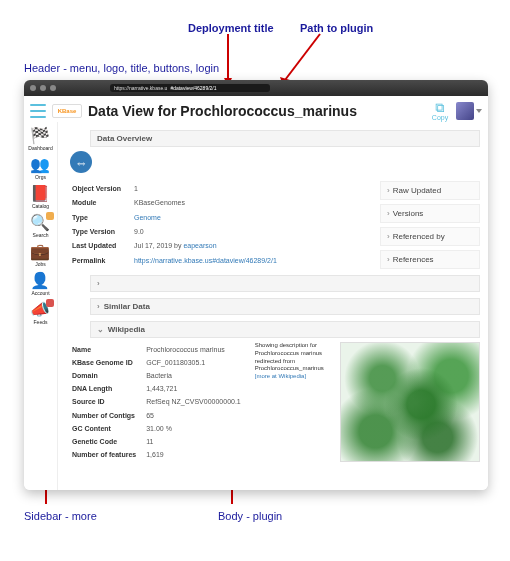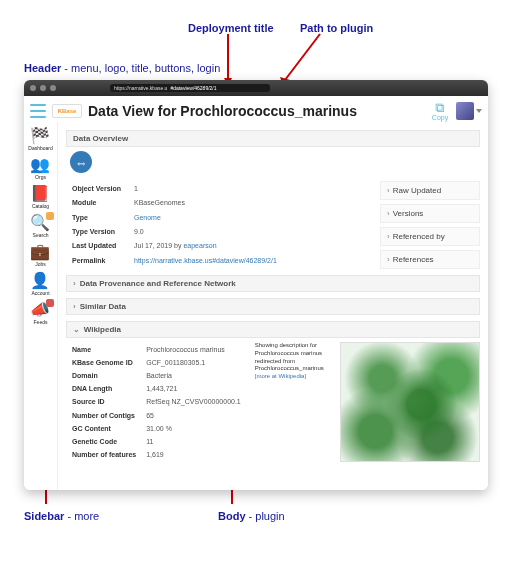--- a/index.html
+++ b/index.html
@@ -1,21 +1,21 @@
 <!DOCTYPE html>
 <html><head>
 <meta charset="utf-8">
 <style>
   * { box-sizing: border-box; margin: 0; padding: 0; }
   body { font-family: -apple-system, Helvetica, Arial, sans-serif; font-size: 11px; background: #fff; width: 510px; height: 561px; position: relative; color: #333; }
   a.link { color: #337ab7; text-decoration: none; }
 
   
   .annotation { position: absolute; color: #1a1a9c; font-weight: bold; font-size: 11px; white-space: nowrap; }
-  .annotation .label-strong { font-weight: bold; margin-top: 44px; }
+  .annotation .label-strong { font-weight: normal; margin-top: 44px; }
   .annotation .label-desc { font-weight: normal; }
   .red-box { position: absolute; border: 2px solid #cc0000; border-radius: 2px; pointer-events: none; }
   .arrow { position: absolute; }
   .arrow-line { stroke: #cc0000; stroke-width: 2; fill: none; }
   .arrow-head { fill: #cc0000; }
 
   
   .browser { position: absolute; left: 24px; top: 80px; width: 464px; height: 410px; border-radius: 6px; overflow: hidden; box-shadow: 0 4px 12px rgba(0,0,0,0.25); background: #fff; }
   .browser-bar { height: 16px; background: linear-gradient(#4a4a4a,#2b2b2b); display:flex; align-items:center; padding:0 6px; }
   .dot { width:6px; height:6px; border-radius:50%; background:#888; margin-right:4px; }
@@ -39,21 +39,21 @@
   
   .app-body { position:absolute; top:42px; bottom:0; left:0; right:0; display:flex; }
   .sidebar { width:34px; background:#fff; border-right:1px solid #eee; display:flex; flex-direction:column; align-items:center; padding-top:6px; gap:6px; }
   .sb-item { display:flex; flex-direction:column; align-items:center; color:#222; font-size:5px; gap:1px; width:100%; position:relative;}
   .sb-ic { font-size:16px; line-height:1; }
   .sb-badge { position:absolute; top:-3px; right:3px; width:8px; height:8px; border-radius:2px; font-size:6px;}
   .badge-orange { background:#f0ad4e; }
   .badge-red { background:#d9534f; }
 
   .main { flex:1; overflow:auto; padding:8px; background:#fff; }
-  .section-hdr { background:#f5f5f5; border:1px solid #e5e5e5; padding:3px 6px; font-size:8px; font-weight:bold; color:#555; margin-top:6px; display:flex; align-items:center; gap:4px; }
+  .section-hdr { background:#f5f5f5; border:1px solid #e5e5e5; padding:3px 6px; font-size:8px; font-weight:bold; color:#555; margin-top:6px; display:flex; align-items:center; gap:4px;margin-left:24px; }
   .section-hdr.first { margin-top:0; }
   .name-row { display:flex; align-items:center; gap:6px; padding:4px 4px; }
   .name-circle { width:22px; height:22px; border-radius:50%; background:#337ab7; display:flex; align-items:center; justify-content:center; color:#fff; font-size:13px; }
   .obj-name { font-size:12px; font-weight:bold; color:#444; }
 
   .two-col { display:flex; gap:6px; margin-top:4px; }
   .meta-table { flex:1; }
   .meta-table tr td { font-size:7px; padding:2px 4px; vertical-align:top; color:#555; }
   .meta-table tr td:first-child { font-weight:bold; color:#333; white-space:nowrap; width:60px;}
   .right-links { width:100px; display:flex; flex-direction:column; gap:4px; }
@@ -226,21 +226,20 @@
             </div>
           <div class="right-link">
               <span class="chev">›</span>
               <span>References</span>
             </div>
         </div>
       </div>
 
       <div class="section-hdr">
           <span class="chev">›</span>
-          <span>Data Provenance and Reference Network</span>
         </div>
       <div class="section-hdr">
           <span class="chev">›</span>
           <span>Similar Data</span>
         </div>
       <div class="section-hdr">
           <span class="chev">⌄</span>
           <span>Wikipedia</span>
         </div>
 

